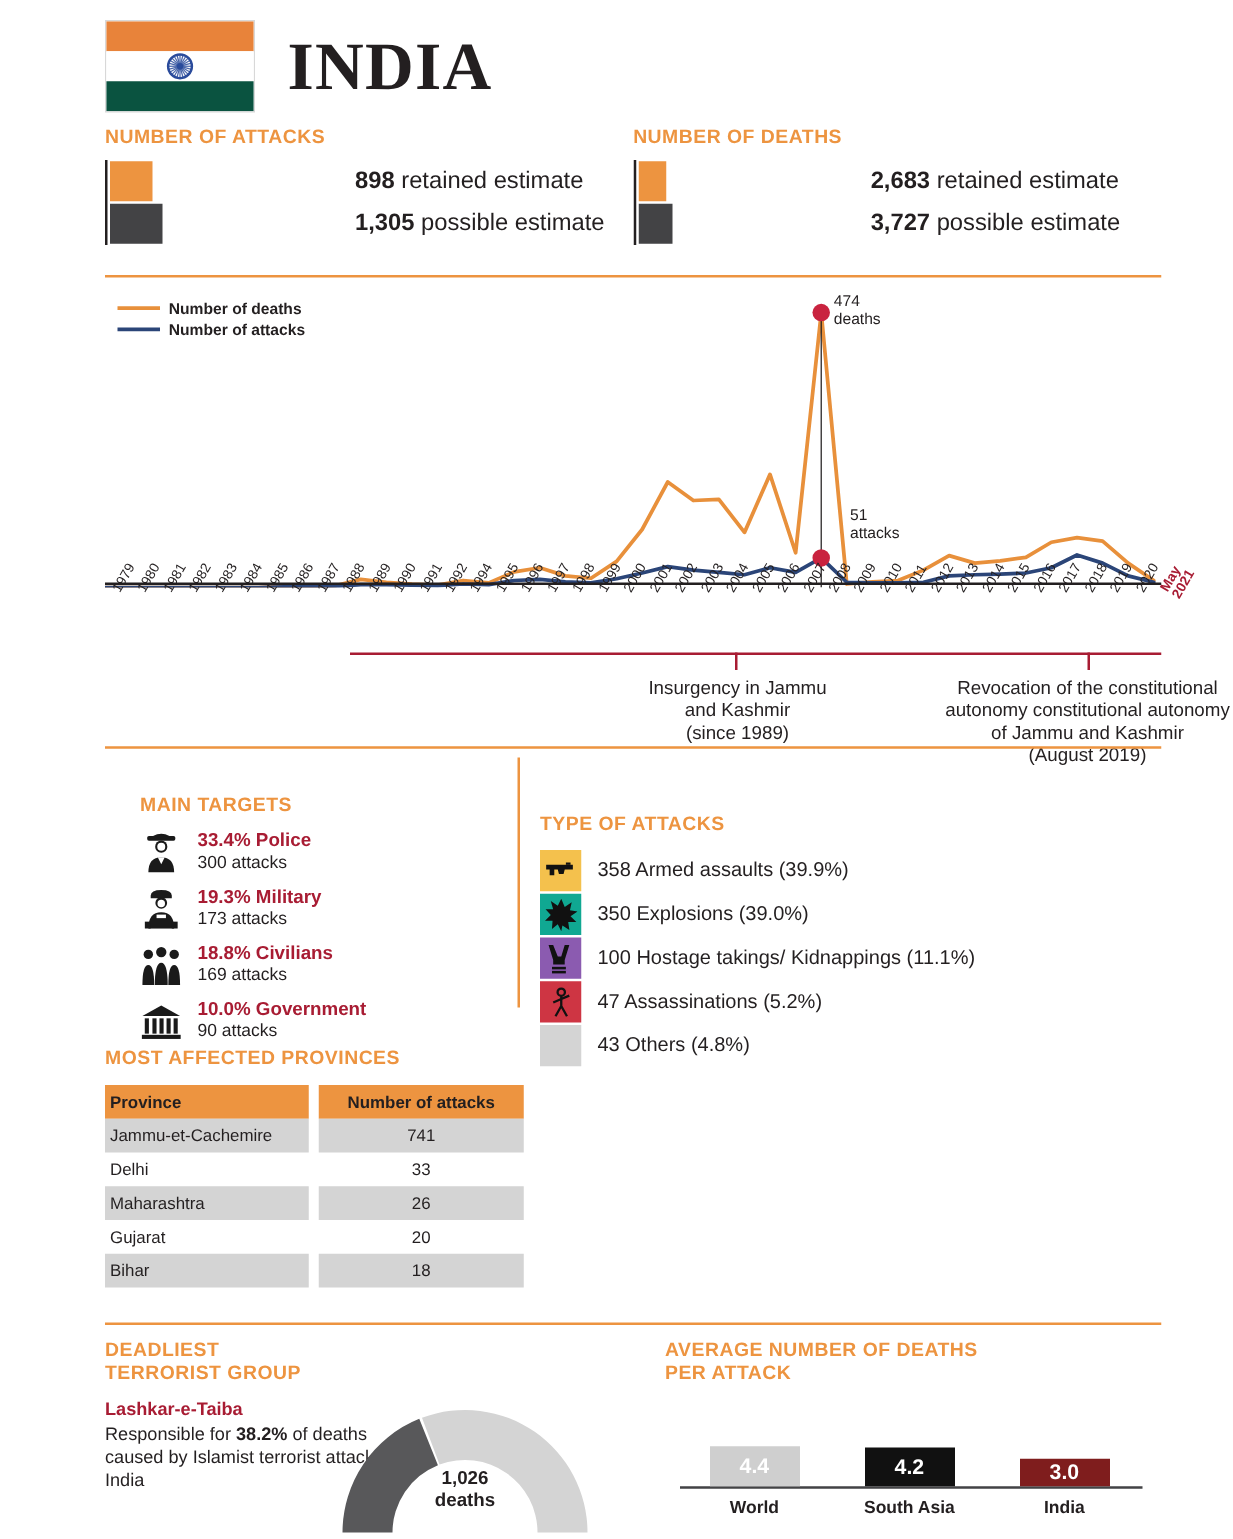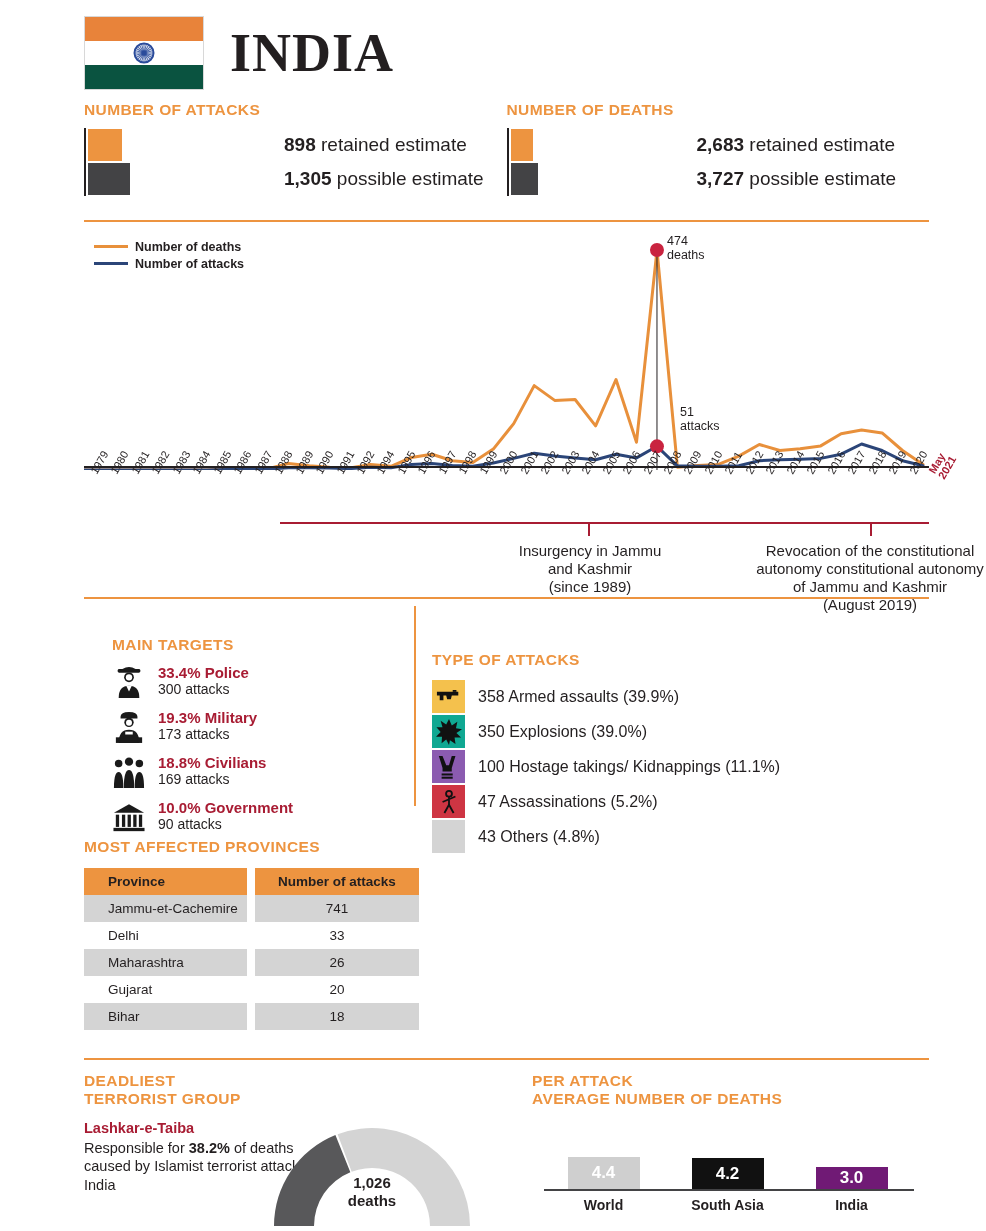--- a/index.html
+++ b/index.html
@@ -97,21 +97,21 @@
   .types { position:absolute; left: 432px; top: 608px; width: 500px; margin-top: 43px; }
   .type-list { margin-top: 10px; }
   .type-row { display:flex; align-items:center; gap:13px; height:35px; }
   .type-swatch { width: 33px; height: 33px; flex:0 0 33px; position:relative; display:flex; align-items:center; justify-content:center; }
   .type-label { font-size: 16px; }
 
   
   .provinces { position:absolute; left: 84px; top: 838px; width: 335px; }
   .ptable { margin-top: 12px; }
   .ptable-row { display:flex; gap: 8px; height: 27px; align-items:stretch; }
-  .pcell-name { width: 163px; display:flex; align-items:center; padding-left: 24px; font-size:13.5px; }
+  .pcell-name { width: 163px; display:flex; align-items:center; padding-left: 4px; font-size:13.5px; }
   .pcell-val { width: 164px; display:flex; align-items:center; justify-content:center; font-size:13.5px; }
   .ptable-head .pcell-name, .ptable-head .pcell-val { background:#ED9440; font-weight:bold; color:#231f20; }
   .ptable-row.shaded .pcell-name, .ptable-row.shaded .pcell-val { background:#D4D4D4; }
 
   
   .callout { position:absolute; left: 442px; top: 928px; width: 478px; height: 110px;
              border: 2px solid #ED9440; padding: 14px 16px; }
   .callout p { font-size: 14.5px; line-height: 1.35; }
   .callout p + p { margin-top: 12px; }
   .callout b { color:#A81C33; font-weight:bold; }
@@ -495,35 +495,35 @@
         </g>
     </svg>
     <div class="donut-center">
       <div>1,026</div>
       <div>deaths</div>
     </div>
   </div>
 
   <div class="average">
     <div class="section-title">
+      <div>AVERAGE NUMBER OF DEATHS</div>
       <div>PER ATTACK</div>
-      <div>AVERAGE NUMBER OF DEATHS</div>
     </div>
   </div>
   <div class="avg-chart">
     <div class="avg-baseline"></div>
     <div id="avg-bars">
         <div class="avg-item" style="left: 14px; height: 80px;">
           <div class="avg-bar" style="height:32px;background:#CFCFCF;color:#ffffff">4.4</div>
           <div class="avg-name">World</div>
         </div>
         <div class="avg-item" style="left: 138px; height: 80px;">
           <div class="avg-bar" style="height:31px;background:#111111;color:#ffffff">4.2</div>
           <div class="avg-name">South Asia</div>
         </div>
         <div class="avg-item" style="left: 262px; height: 80px;">
-          <div class="avg-bar" style="height:22px;background:#701a75;color:#ffffff">3.0</div>
+          <div class="avg-bar" style="height:22px;background:#7f1d1d;color:#ffffff">3.0</div>
           <div class="avg-name">India</div>
         </div>
       </div>
   </div>
 
 </div>
 
 </body></html>

